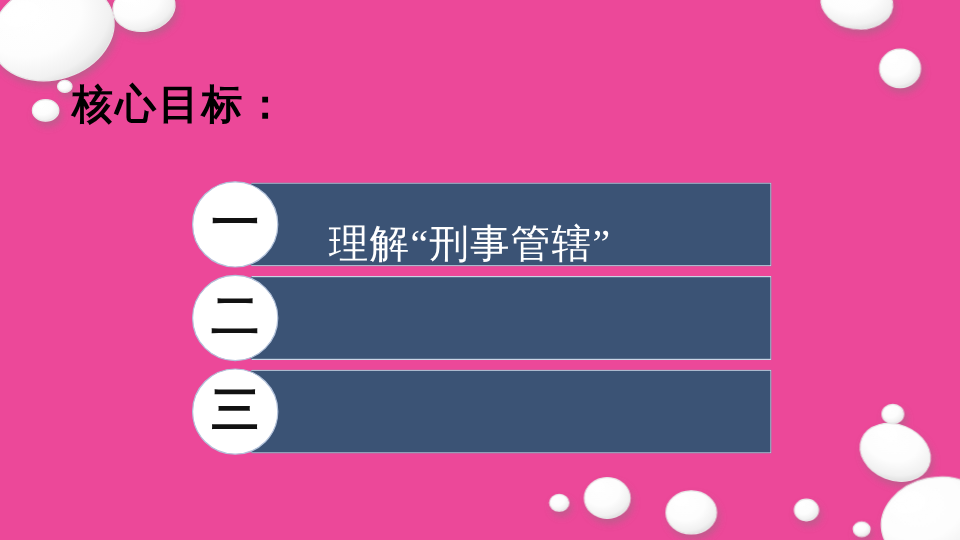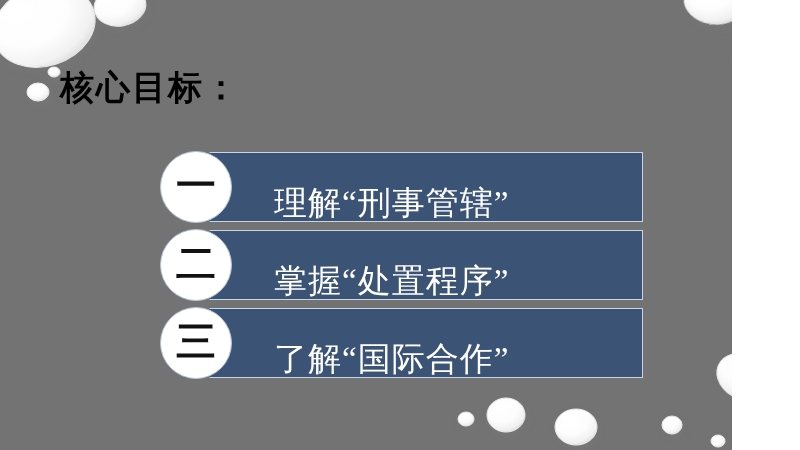--- a/index.html
+++ b/index.html
@@ -9,23 +9,23 @@
   body {
     width: 800px;
     height: 450px;
     overflow: hidden;
     background: #ffffff;
     font-family: "Liberation Serif", "DejaVu Serif", serif;
   }
 
   #slide {
     position: relative;
-    width: 732px;
+    width: 800px;
     height: 450px;
-    background: #737373;
+    background: #ec4899;
     overflow: hidden;
   }
 
   
   #bubbles {
     position: absolute;
     left: 0; top: 0;
     width: 800px; height: 450px;
     pointer-events: none;
   }
@@ -177,28 +177,26 @@
     <div class="obj-row">
       <div class="obj-bar"></div>
       <div class="obj-text">理解“刑事管辖”</div>
       <div class="obj-circle">
         <span class="obj-numeral">一</span>
       </div>
     </div>
 
     <div class="obj-row">
       <div class="obj-bar"></div>
-      <div class="obj-text">掌握“处置程序”</div>
       <div class="obj-circle">
         <span class="obj-numeral">二</span>
       </div>
     </div>
 
     <div class="obj-row">
       <div class="obj-bar"></div>
-      <div class="obj-text">了解“国际合作”</div>
       <div class="obj-circle">
         <span class="obj-numeral">三</span>
       </div>
     </div>
 
   </div>
 </div>
 
 </body></html>

